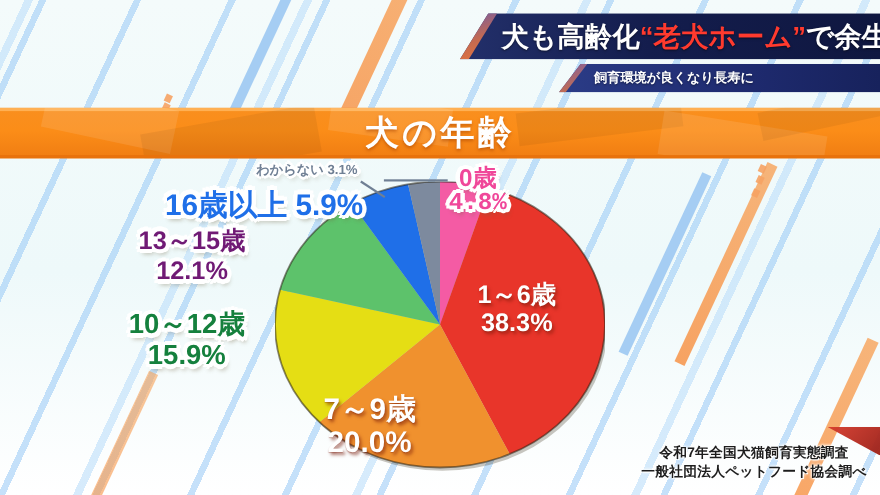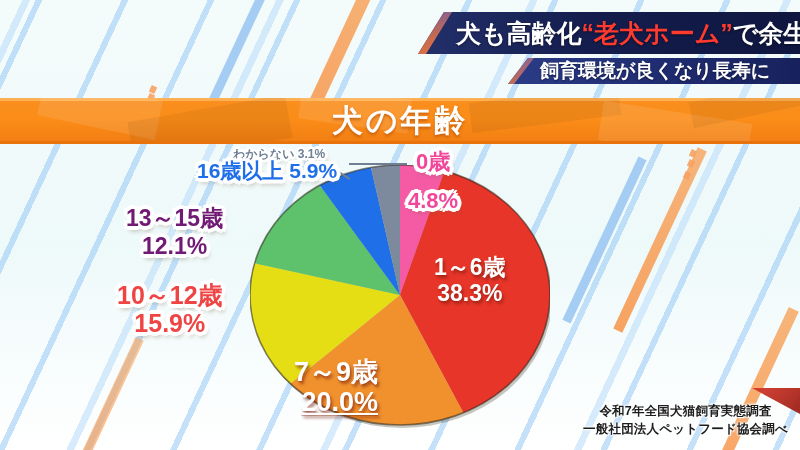--- a/index.html
+++ b/index.html
@@ -88,21 +88,21 @@
     background:linear-gradient(90deg,#2b3c87 0%,#1e2a6e 60%,#17225c 100%);
     clip-path:polygon(20px 0, 100% 0, 100% 100%, 0 100%);
   }
   .subline-accent{
     position:absolute; left:0; top:0; width:26px; height:26px;
     background:linear-gradient(160deg,#7f5fa0,#d4703f);
     clip-path:polygon(20px 0, 26px 0, 6px 100%, 0 100%);
   }
   .subline-text{
     position:absolute; left:32px; top:50%; transform:translateY(-50%);
-    font-size:19px; font-weight:bold; color:#fff; white-space:nowrap;
+    font-size:12px; font-weight:bold; color:#fff; white-space:nowrap;
     text-shadow:0 1px 2px rgba(0,0,0,.45);
   }
 
   
   .title-band{
     position:absolute; left:0; top:98px; width:800px; height:46px;
     background:linear-gradient(180deg,#f98f1f 0%,#fb8d18 45%,#f07d12 100%);
     overflow:hidden;
   }
   .title-band .facet{ position:absolute; background:rgba(255,255,255,.10); }
@@ -128,21 +128,21 @@
 
   
   .lbl{ position:absolute; white-space:nowrap; font-weight:bold; line-height:1.05; }
   .lbl .l1{ display:block; }
   .lbl .l2{ display:block; }
 
   
   .c-gray  { color:#6f7f94; }
   .c-blue  { color:#1f6fe8; }
   .c-green { color:#701a75;text-align:center; }
-  .c-yellow{ color:#ef4444; }
+  .c-yellow{ color:#15803d; }
   .c-pink  { color:#f0479a; }
 
   .stroked{
     text-shadow:
       3px 0 0 #fff, -3px 0 0 #fff, 0 3px 0 #fff, 0 -3px 0 #fff,
       2.2px 2.2px 0 #fff, -2.2px 2.2px 0 #fff, 2.2px -2.2px 0 #fff, -2.2px -2.2px 0 #fff,
       4px 0 0 #fff, -4px 0 0 #fff, 0 4px 0 #fff, 0 -4px 0 #fff,
       3px 3px 0 #fff, -3px 3px 0 #fff, 3px -3px 0 #fff, -3px -3px 0 #fff,
       2px 5px 4px rgba(110,95,60,.45);
   }
@@ -240,47 +240,47 @@
     </svg>
   </div>
 
   <div class="leader" style="left:349px; top:163px; width:58px; transform:rotate(0deg);"></div>
   <div class="leader" style="left:328px; top:164px; width:26px; transform:rotate(33deg);"></div>
 
   <div class="lbl" style="left:233px; top:148px; font-size:12px;">
     <span class="l1 stroked-sm c-gray"><span>わからない</span> <span>3.1%</span></span>
   </div>
 
-  <div class="lbl" style="left:150px; top:160px; font-size:21px;margin-left:47px;">
+  <div class="lbl" style="left:150px; top:172px; font-size:27px;">
     <span class="l1 stroked c-blue"><span>16歳以上</span> <span>5.9%</span></span>
   </div>
 
   <div class="lbl" style="left:126px; top:206px; font-size:23px; text-align:center;">
     <span class="l1 stroked c-green">13～15歳</span>
     <span class="l2 stroked c-green" style="margin-top:4px;">12.1%</span>
   </div>
 
   <div class="lbl" style="left:117px; top:282px; font-size:25px; text-align:center;">
     <span class="l1 stroked c-yellow">10～12歳</span>
     <span class="l2 stroked c-yellow" style="margin-top:2px;">15.9%</span>
   </div>
 
-  <div class="lbl" style="left:294px; top:358px; font-size:27px; text-align:right;">
+  <div class="lbl" style="left:294px; top:358px; font-size:27px; text-align:center;">
     <span class="l1 onpie">7～9歳</span>
-    <span class="l2 onpie" style="margin-top:2px;text-decoration:underline;">20.0%</span>
+    <span class="l2 onpie" style="margin-top:2px;">20.0%</span>
   </div>
 
   <div class="lbl" style="left:434px; top:255px; font-size:23px; text-align:center;">
     <span class="l1 onpie">1～6歳</span>
     <span class="l2 onpie" style="margin-top:2px;">38.3%</span>
   </div>
 
   <div class="lbl" style="left:408px; top:150px; font-size:22px; text-align:center;">
     <span class="l1 stroked c-pink">0歳</span>
-    <span class="l2 stroked c-pink" style="margin-top:16px;">4.8%</span>
+    <span class="l2 stroked c-pink" style="margin-top:0;font-family:Liberation Mono, monospace;">4.8%</span>
   </div>
 
   <div class="corner-red"></div>
   <div class="source">
     <div>令和7年全国犬猫飼育実態調査</div>
     <div>一般社団法人ペットフード協会調べ</div>
   </div>
 
 </div>
 

